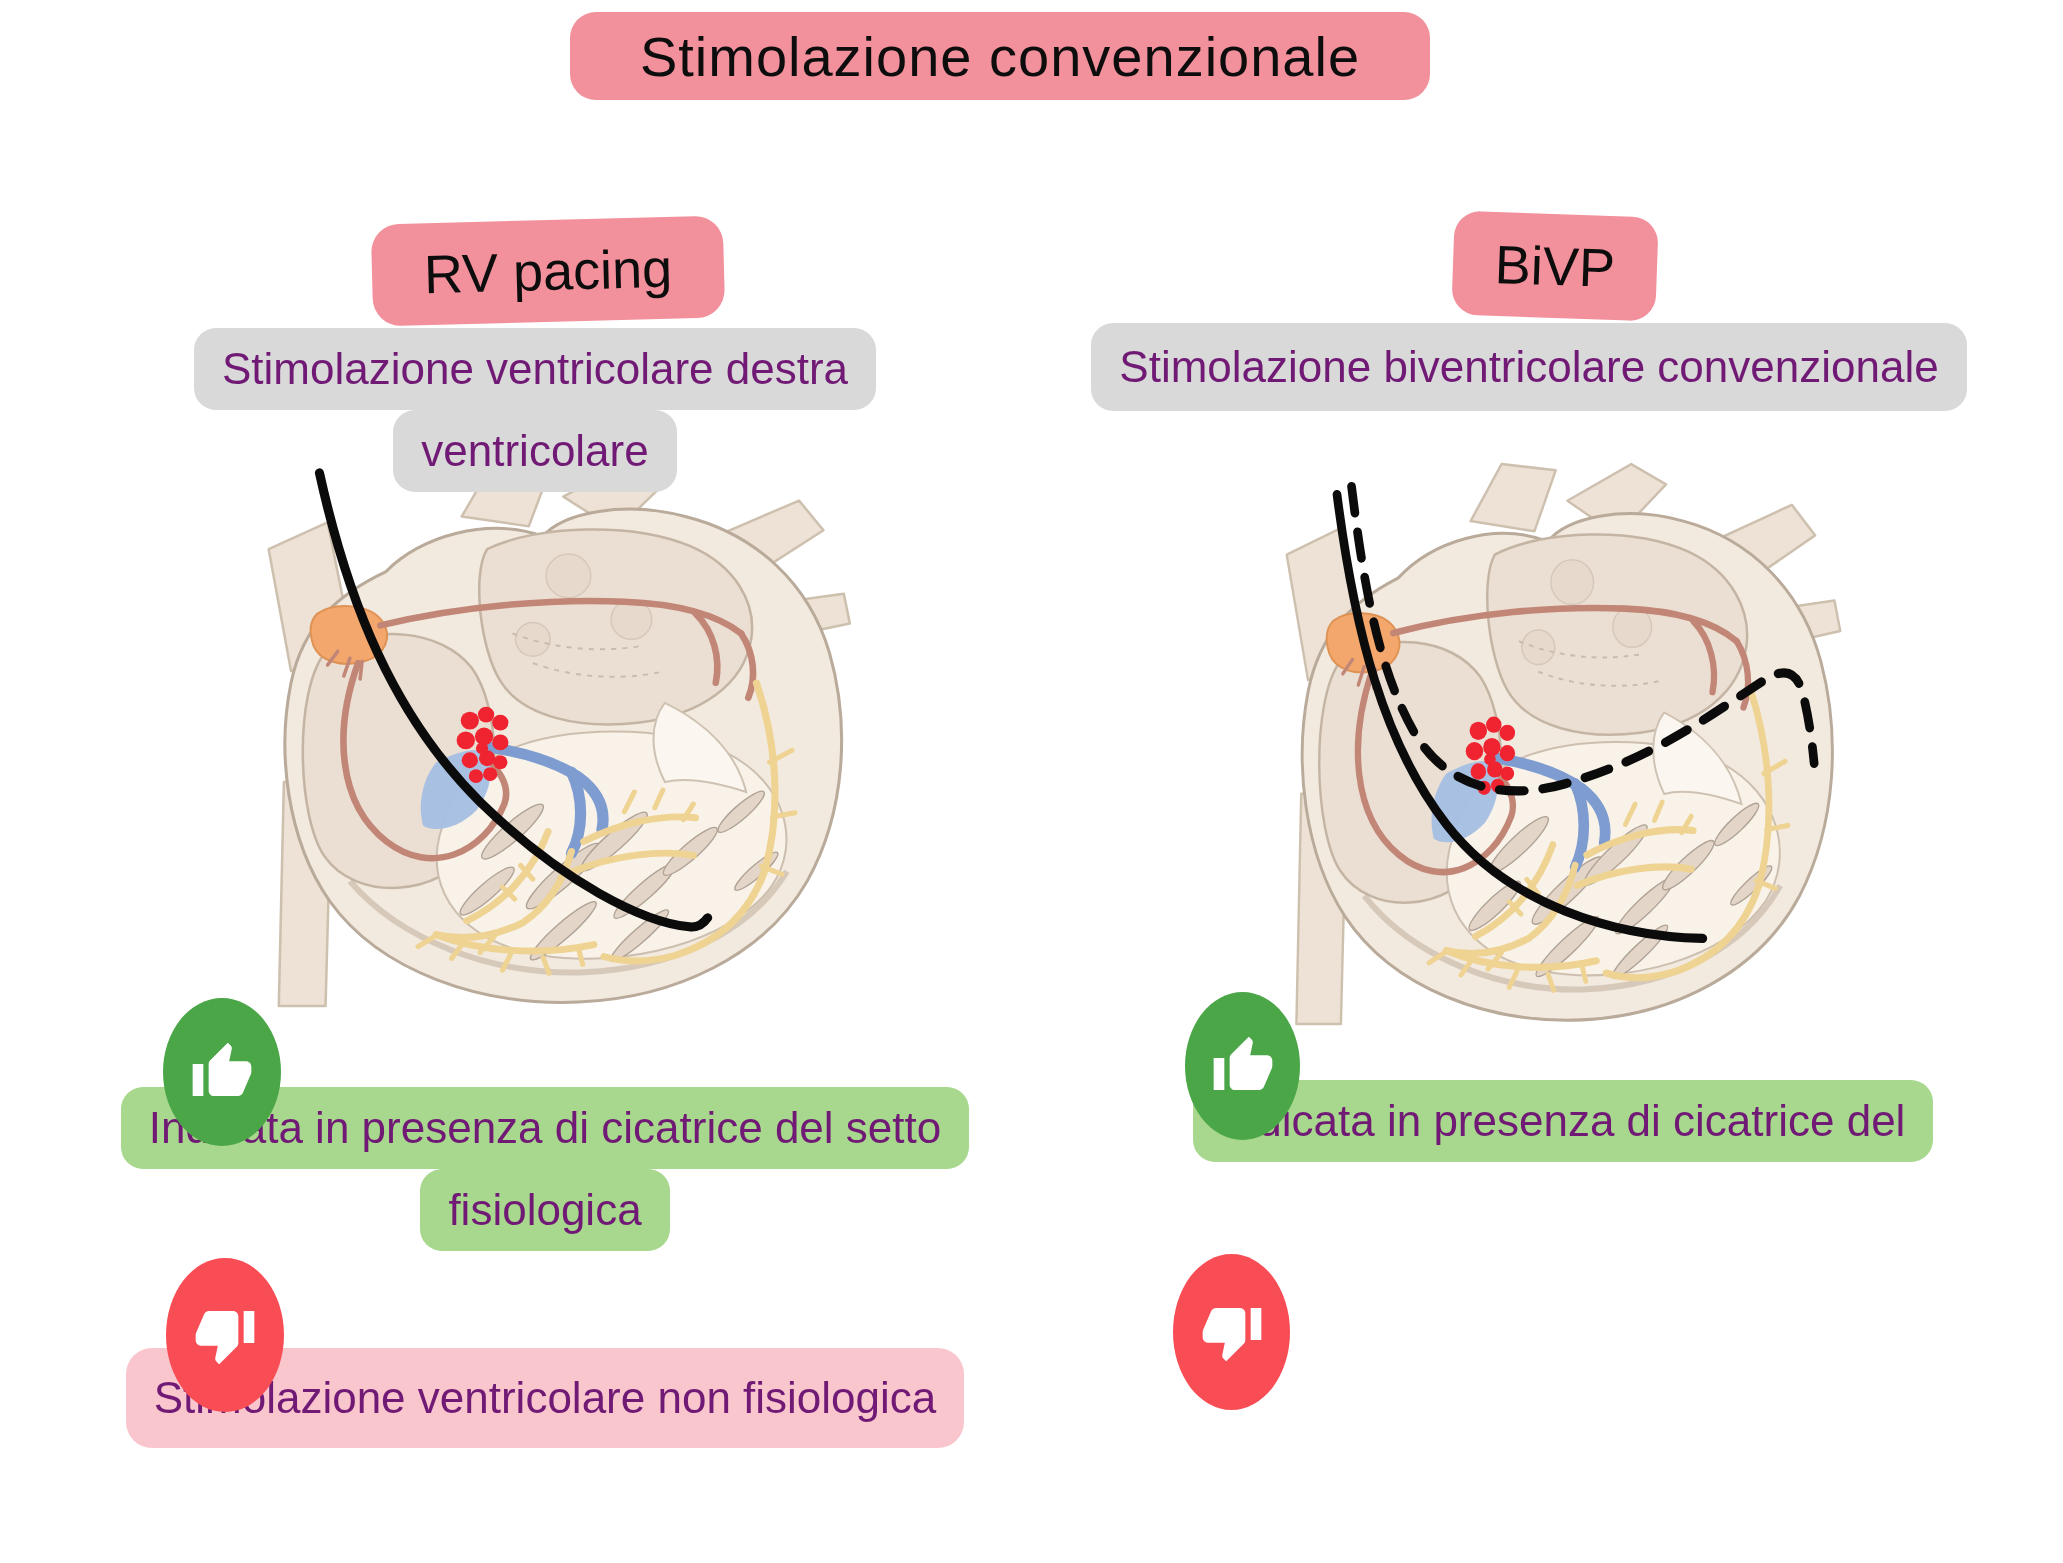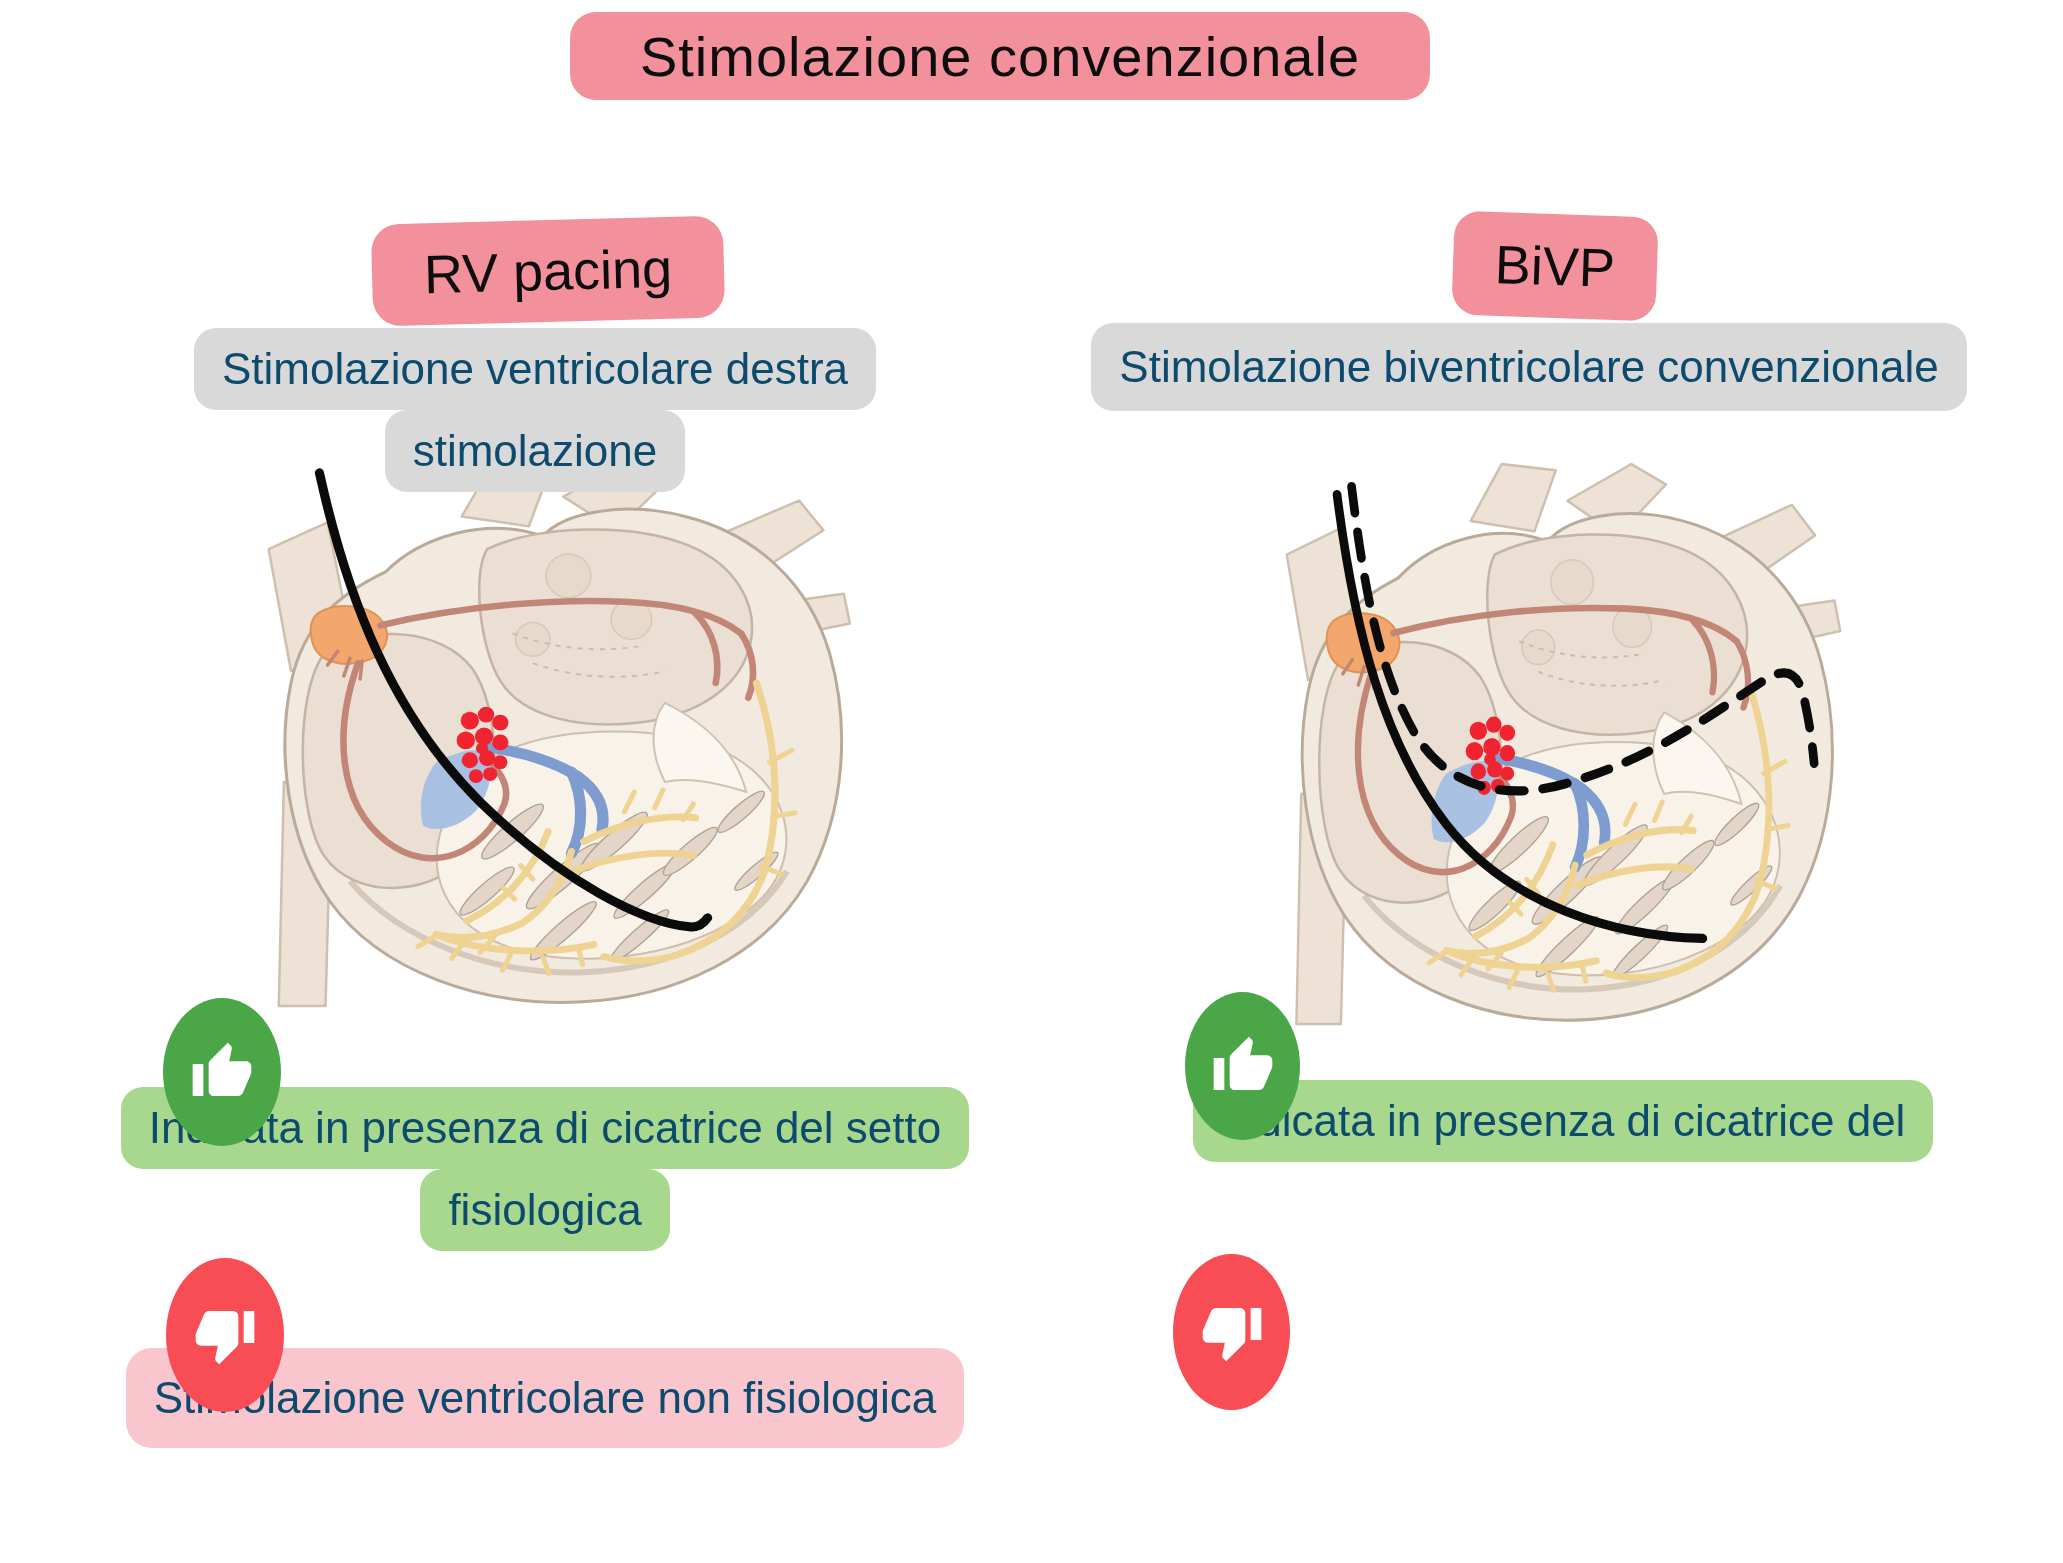--- a/index.html
+++ b/index.html
@@ -10,21 +10,21 @@
   .abs{position:absolute;}
   .pill{
     background:#F2909B;border-radius:26px;text-align:center;color:#0d0d0d;
     display:flex;align-items:center;justify-content:center;z-index:4;
   }
   .title{font-size:56px;letter-spacing:1px;}
   .colhead{font-size:54px;}
   .bubble-wrap{z-index:4;text-align:center;line-height:0;}
   .hl{
     display:block;width:fit-content;margin:0 auto;padding:0 28px;border-radius:22px;
-    font-size:44px;white-space:nowrap;color:#0c4a6e;
+    font-size:44px;white-space:nowrap;color:#701a75;
   }
   .hl.gray{background:#D9D9D9;line-height:82px;font-size:44px;}
   .hl.gray.tall{line-height:88px;text-align:right;}
   .hl.green{background:#A8D88E;line-height:82px;}
   .hl.pinklight{background:#F9C6CE;line-height:88px;}
   .hl.pinklight.tall{line-height:100px;border-radius:26px;}
   .badge{
     border-radius:50%;display:flex;align-items:center;justify-content:center;z-index:6;
   }
   .badge svg{width:64px;height:64px;}
@@ -134,21 +134,21 @@
 
   <div class="abs pill colhead" style="left:372px;top:220px;width:352px;height:102px;border-radius:28px;transform:rotate(-1.5deg);">
     <span>RV pacing</span>
   </div>
   <div class="abs pill colhead" style="left:1453px;top:214px;width:204px;height:104px;transform:rotate(2deg);">
     <span>BiVP</span>
   </div>
 
   <div class="abs bubble-wrap" style="left:95px;top:328px;width:880px;">
     <span class="hl gray">Stimolazione ventricolare destra</span>
-    <span class="hl gray">stimolazione</span>
+    <span class="hl gray">ventricolare</span>
   </div>
   <div class="abs bubble-wrap" style="left:995px;top:323px;width:1068px;">
     <span class="hl gray tall">Stimolazione biventricolare convenzionale</span>
   </div>
 
   <svg class="heart" style="left:228px;top:455px;width:630px;height:555px;" viewBox="0 0 620 560" preserveAspectRatio="none">
     <use href="#heart-art"></use>
     <path class="lead" d="M90,18 C118,148 162,262 248,350 C330,432 410,472 454,476 C462,477 468,473 472,467"></path>
   </svg>
 

